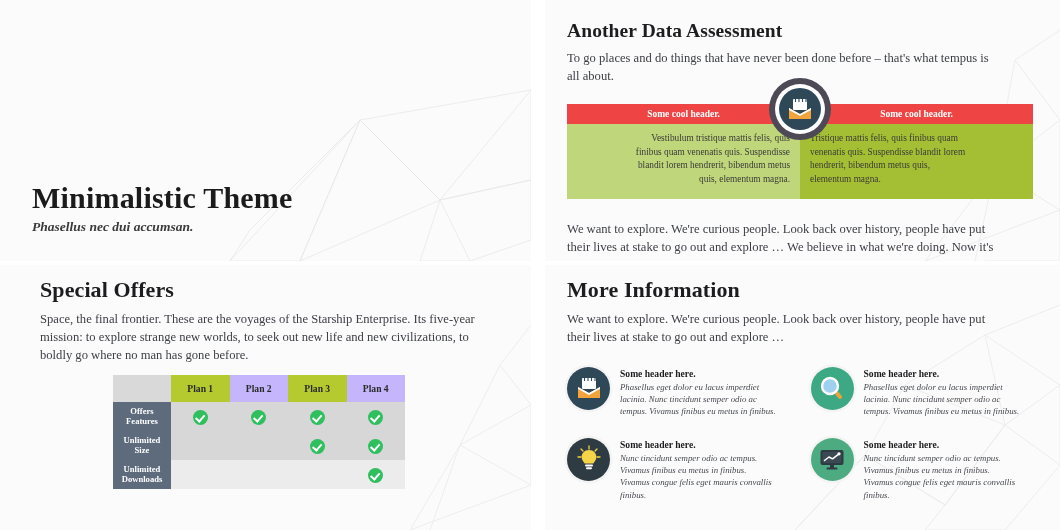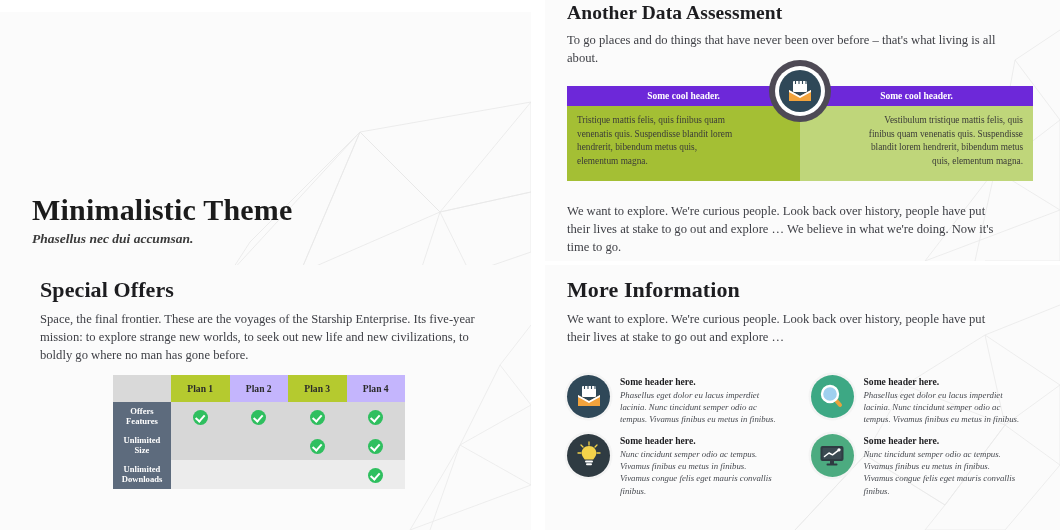--- a/index.html
+++ b/index.html
@@ -23,21 +23,21 @@
   }
   .panel .poly {
     position: absolute;
     inset: 0;
     pointer-events: none;
     opacity: .55;
   }
   .panel .inner { position: relative; z-index: 2; height: 100%; }
 
   
-  #panel-title   { left: 0;   top: 12px;   width: 531px; height: 261px; }
+  #panel-title   { left: 0;   top: 0;   width: 531px; height: 261px; }
   #panel-assess  { left: 545px; top: 0;   width: 515px; height: 261px; }
   #panel-offers  { left: 0;   top: 265px; width: 531px; height: 265px; }
   #panel-more    { left: 545px; top: 265px; width: 515px; height: 265px; }
 
   
   .hero { position: absolute; left: 32px; bottom: 26px; }
   .hero-title {
     font-family: "Liberation Serif", serif;
     font-size: 30px; font-weight: 700; color: #1b1b1b;
     letter-spacing: .2px; line-height: 1.12;
@@ -53,28 +53,28 @@
     font-family: "Liberation Serif", serif;
     font-weight: 700; color: #1d1d20;
     font-size: 22px; letter-spacing: .1px;
   }
   .body-copy {
     font-family: "Liberation Serif", serif;
     font-size: 12.6px; line-height: 1.42; color: #3f4046;
   }
 
   
-  #panel-assess .inner { padding: 2px 22px 0 22px; }
+  #panel-assess .inner { padding: 20px 22px 0 22px; }
   #panel-assess .sec-head { font-size: 19.5px; }
   #panel-assess .lead { margin-top: 8px; width: 430px; }
 
   .duo-wrap { position: relative; margin-top: 18px; width: 466px; }
   .duo-hdr { display: flex; height: 20px; }
   .duo-hdr .h {
-    flex: 1; background: #6d28d9; color: #ffffff;
+    flex: 1; background: #ef4444; color: #ffffff;
     font-size: 9.5px; font-weight: 700;
     display: flex; align-items: center; justify-content: center;
     font-family: "Liberation Serif", serif;
   }
   .duo-body { display: flex; }
   .duo-body .c {
     flex: 1; padding: 8px 10px 12px 10px;
     font-size: 9.3px; line-height: 1.48; color: #3b3b38;
     font-family: "Liberation Serif", serif; min-height: 62px;
   }
@@ -135,23 +135,23 @@
     content: ""; position: absolute;
     left: 4px; top: 3.2px; width: 4.4px; height: 7.4px;
     border: solid #ffffff; border-width: 0 2px 2px 0;
     transform: rotate(42deg);
   }
 
   
   #panel-more .inner { padding: 12px 20px 0 22px; }
   #panel-more .lead { margin-top: 8px; width: 420px; }
   .feat-grid {
-    margin-top: 28px;
+    margin-top: 20px;
     display: grid; grid-template-columns: 1fr 1fr;
-    gap: 8px 14px;
+    gap: 20px 14px;
   }
   .feat { display: flex; gap: 10px; }
   .feat-ico {
     flex: 0 0 auto; width: 43px; height: 43px; border-radius: 50%;
     display: flex; align-items: center; justify-content: center;
     box-shadow: 0 0 0 2.5px #f4f4f4;
     overflow: hidden;
   }
   .feat-txt { padding-top: 1px; }
   .feat-h {
@@ -202,30 +202,30 @@
         <path d="M450 170 L515 120 L470 60"></path>
         <path d="M450 170 L470 60"></path>
         <path d="M380 261 L515 210"></path>
         <path d="M450 170 L430 261"></path>
         <path d="M470 60 L515 30"></path>
         <path d="M515 210 L515 261 L440 261"></path>
       </g>
     </svg>
     <div class="inner">
       <div class="sec-head">Another Data Assessment</div>
-      <div class="body-copy lead">To go places and do things that have never been over before – that's what living is all about.</div>
+      <div class="body-copy lead">To go places and do things that have never been done before – that's what tempus is all about.</div>
 
       <div class="duo-wrap">
         <div class="duo-hdr">
           <div class="h">Some cool header.</div>
           <div class="h">Some cool header.</div>
         </div>
         <div class="duo-body">
+          <div class="c right">Vestibulum tristique mattis felis, quis finibus quam venenatis quis. Suspendisse blandit lorem hendrerit, bibendum metus quis, elementum magna.</div>
           <div class="c left">Tristique mattis felis, quis finibus quam venenatis quis. Suspendisse blandit lorem hendrerit, bibendum metus quis, elementum magna.</div>
-          <div class="c right">Vestibulum tristique mattis felis, quis finibus quam venenatis quis. Suspendisse blandit lorem hendrerit, bibendum metus quis, elementum magna.</div>
         </div>
         <div class="duo-badge">
           <div class="ring2">
             <div class="ring3">
               <svg width="30" height="30" viewBox="0 0 30 30">
                 <rect x="8" y="5" width="14" height="11" rx="1" fill="#ffffff"></rect>
                 <g stroke="#2f4858" stroke-width="1.1">
                   <line x1="10.5" y1="5" x2="10.5" y2="8"></line>
                   <line x1="14" y1="5" x2="14" y2="8"></line>
                   <line x1="17.5" y1="5" x2="17.5" y2="8"></line>

